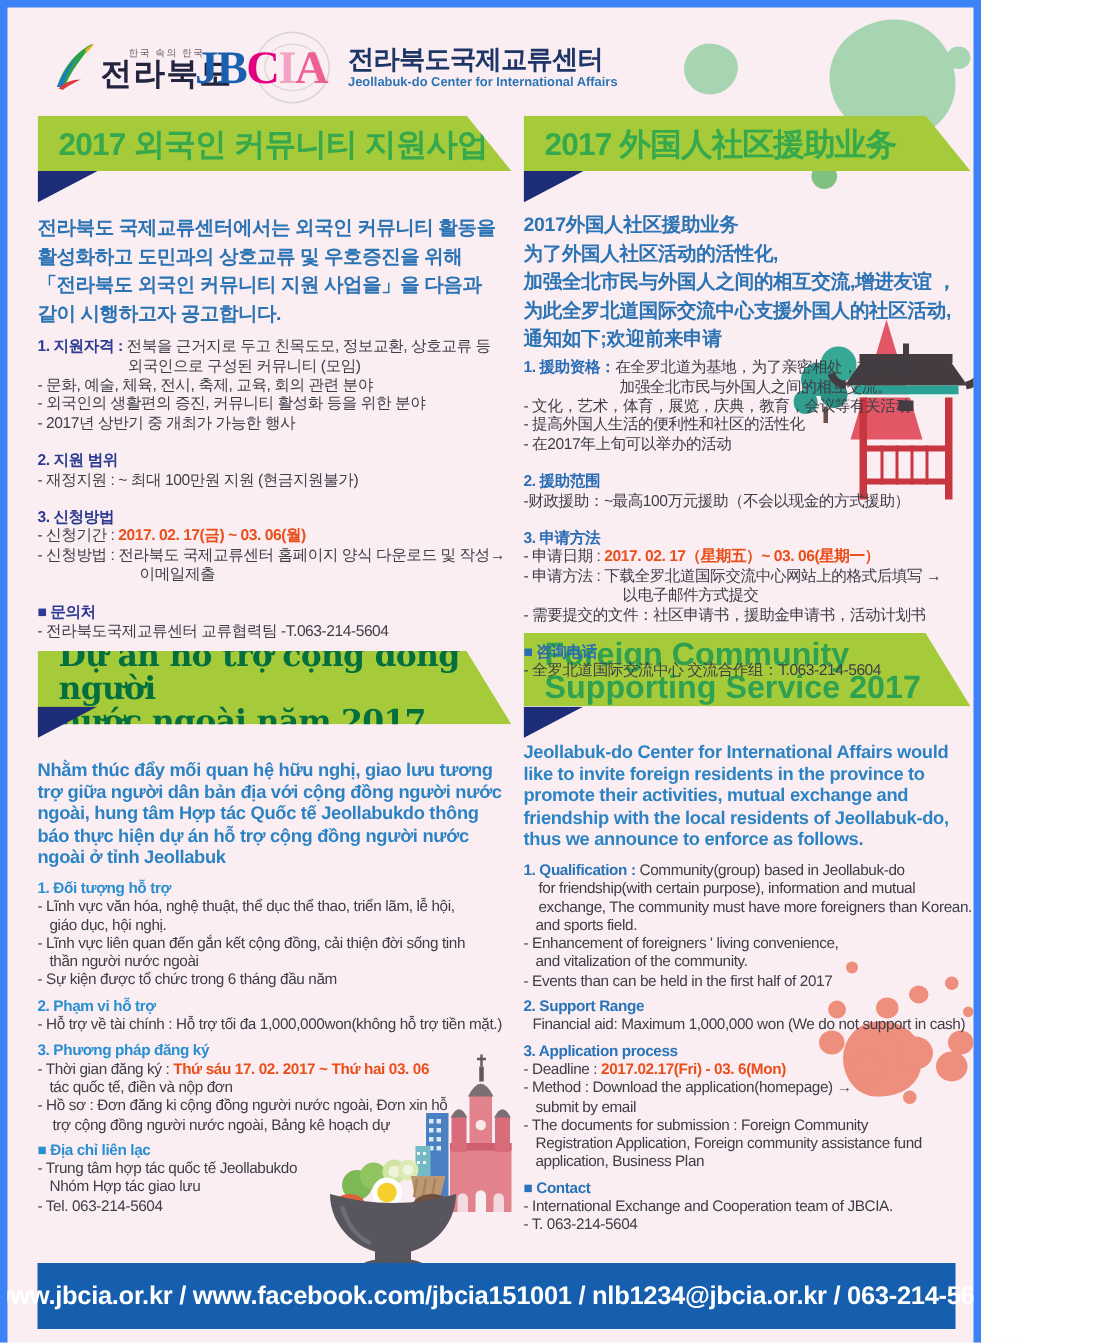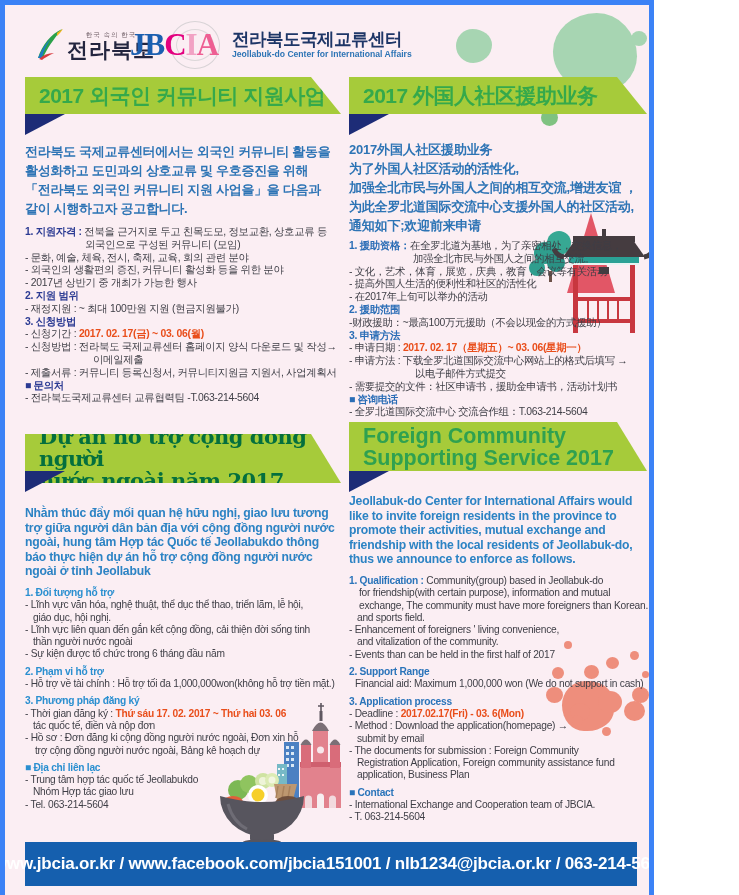--- a/index.html
+++ b/index.html
@@ -46,21 +46,21 @@
   .q-cn .intro{margin-top:26px;font-size:13px;line-height:19px;letter-spacing:-0.2px;}
   .q-vn .intro,.q-en .intro{margin-top:23px;font-size:12.2px;line-height:14.6px;color:#2c83c4;letter-spacing:-0.2px;}
 
   .lines{position:relative;z-index:2;}
   .q-ko .lines{margin-top:8px;}
   .q-cn .lines{margin-top:5px;}
   .q-vn .lines,.q-en .lines{margin-top:8px;}
   .line{white-space:nowrap;}
   .q-ko .line,.q-cn .line{line-height:12.8px;font-size:10.4px;letter-spacing:-0.3px;}
   .q-vn .line,.q-en .line{line-height:12.3px;font-size:10.2px;letter-spacing:-0.25px;}
-  .line.gap{margin-top:0;}
+  .line.gap{margin-top:12px;}
   .q-vn .line.gap,.q-en .line.gap{margin-top:5px;}
   .seg-h,.seg-c{font-weight:bold;}
   .q-ko .seg-h,.q-ko .seg-c{color:#2c3b93;}
   .q-cn .seg-h,.q-cn .seg-c{color:#2a6db6;}
   .q-vn .seg-h,.q-vn .seg-c{color:#2a8fd0;}
   .q-en .seg-h,.q-en .seg-c{color:#2a74ba;}
   .seg-b{color:#3e3e46;}
   .seg-r{color:#e94e1b;font-weight:bold;}
 
   
@@ -125,21 +125,20 @@
         <div class="line" style="padding-left: 60px;"><span class="seg-b">외국인으로 구성된 커뮤니티 (모임)</span></div>
         <div class="line"><span class="seg-b">- 문화, 예술, 체육, 전시, 축제, 교육, 회의 관련 분야</span></div>
         <div class="line"><span class="seg-b">- 외국인의 생활편의 증진, 커뮤니티 활성화 등을 위한 분야</span></div>
         <div class="line"><span class="seg-b">- 2017년 상반기 중 개최가 가능한 행사</span></div>
         <div class="line gap"><span class="seg-h">2. 지원 범위</span></div>
         <div class="line"><span class="seg-b">- 재정지원 : ~ 최대 100만원 지원 (현금지원불가)</span></div>
         <div class="line gap"><span class="seg-h">3. 신청방법</span></div>
         <div class="line"><span class="seg-b">- 신청기간 : </span><span class="seg-r">2017. 02. 17(금) ~ 03. 06(월)</span></div>
         <div class="line"><span class="seg-b">- 신청방법 : 전라북도 국제교류센터 홈페이지 양식 다운로드 및 작성→</span></div>
         <div class="line" style="padding-left: 68px;"><span class="seg-b">이메일제출</span></div>
-        <div class="line"><span class="seg-b">- 제출서류 : 커뮤니티 등록신청서, 커뮤니티지원금 지원서, 사업계획서</span></div>
         <div class="line gap"><span class="seg-c">■  문의처</span></div>
         <div class="line"><span class="seg-b">- 전라북도국제교류센터 교류협력팀  -T.063-214-5604</span></div>
       </div>
   </div>
 
   <div class="quad q-cn">
     <div class="banner">2017 外国人社区援助业务</div>
     <div class="fold"></div>
     <div class="intro">2017外国人社区援助业务 为了外国人社区活动的活性化, 加强全北市民与外国人之间的相互交流,增进友谊 ， 为此全罗北道国际交流中心支援外国人的社区活动, 通知如下;欢迎前来申请</div>
     <div class="lines">

